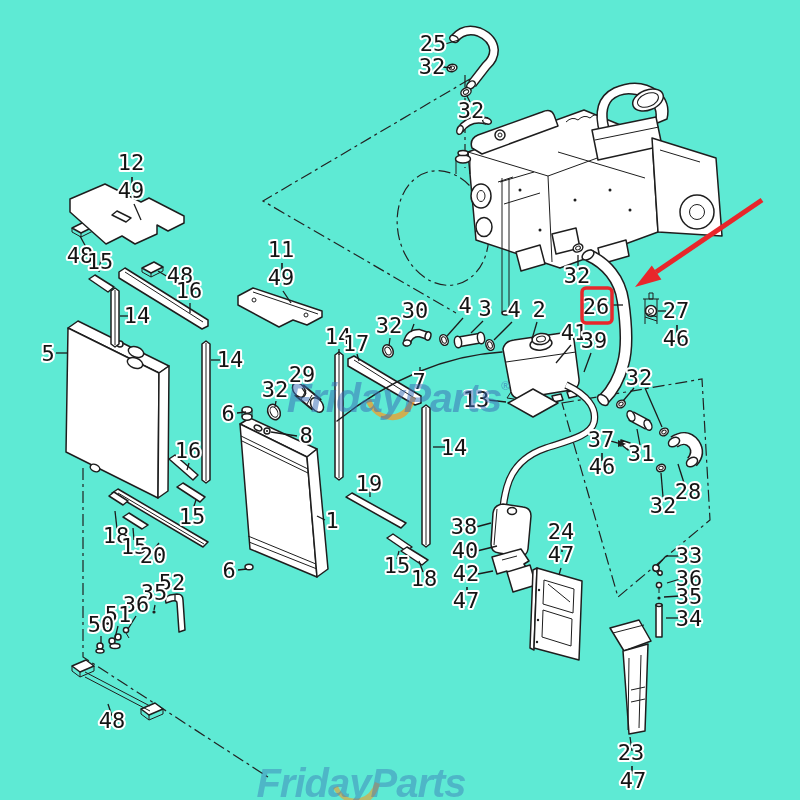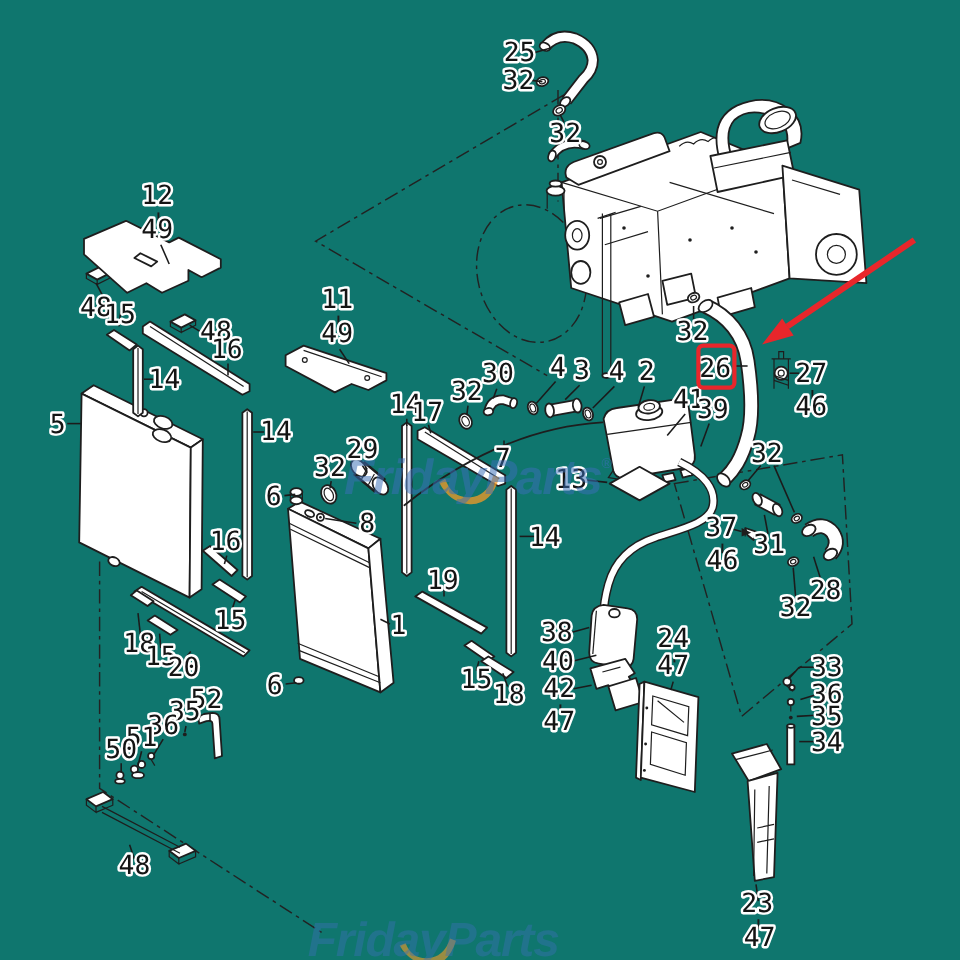--- a/index.html
+++ b/index.html
@@ -1,16 +1,16 @@
 <!DOCTYPE html>
 <html><head>
 <meta charset="utf-8">
 <style>
   html,body{margin:0;padding:0;background:#ffffff;}
-  #stage{position:relative;width:800px;height:800px;background:#0f766e;overflow:hidden;}
+  #stage{position:relative;width:800px;height:800px;background:#5eead4;overflow:hidden;}
   svg{display:block;}
   .ln{stroke:#1e1e1e;stroke-width:1.5;fill:none;stroke-linecap:round;stroke-linejoin:round;}
   .fw{stroke:#1e1e1e;stroke-width:1.5;fill:#ffffff;stroke-linejoin:round;}
   .thin{stroke:#1e1e1e;stroke-width:1;fill:none;}
   .blk{fill:#1e1e1e;stroke:none;}
   .tubek{stroke:#1e1e1e;fill:none;stroke-linecap:butt;}
   .tubew{stroke:#ffffff;fill:none;stroke-linecap:butt;}
   .chain{stroke:#222;stroke-width:1.2;fill:none;stroke-dasharray:12 4 3 4;}
   .lbl{font-family:"DejaVu Sans Mono",monospace;font-size:22px;fill:#141414;text-anchor:middle;
        paint-order:stroke;stroke:#ffffff;stroke-width:4px;stroke-linejoin:round;}

